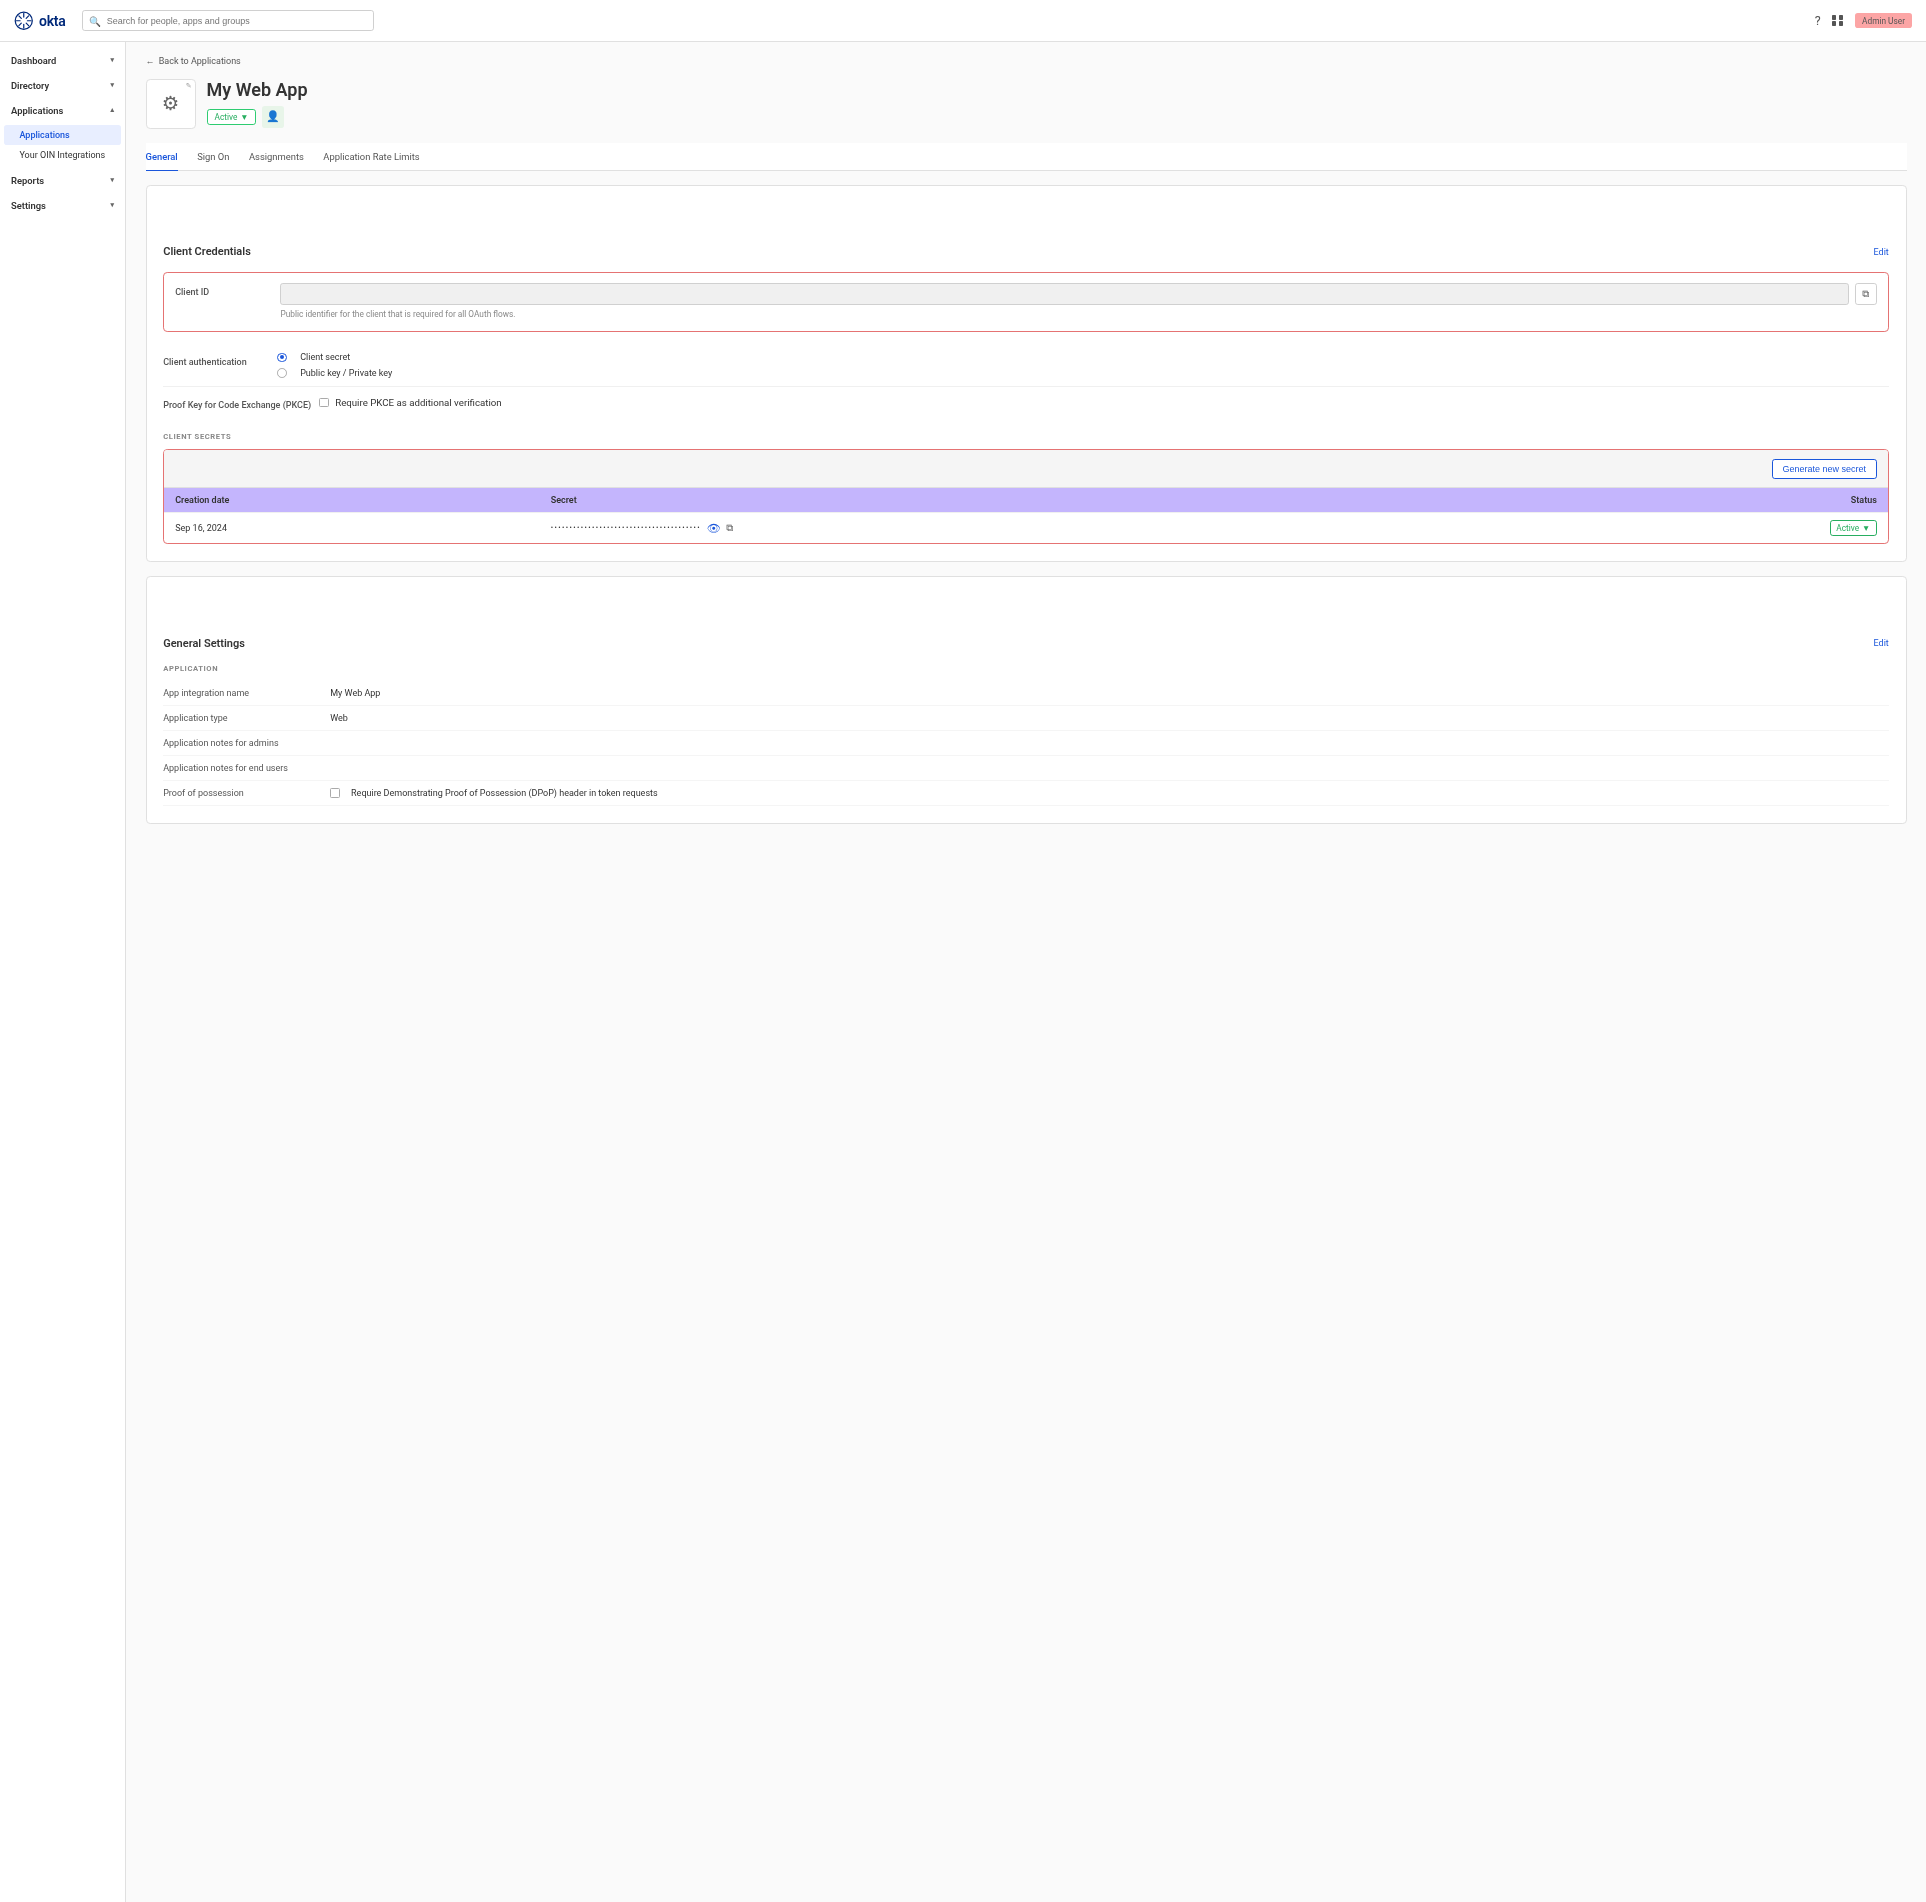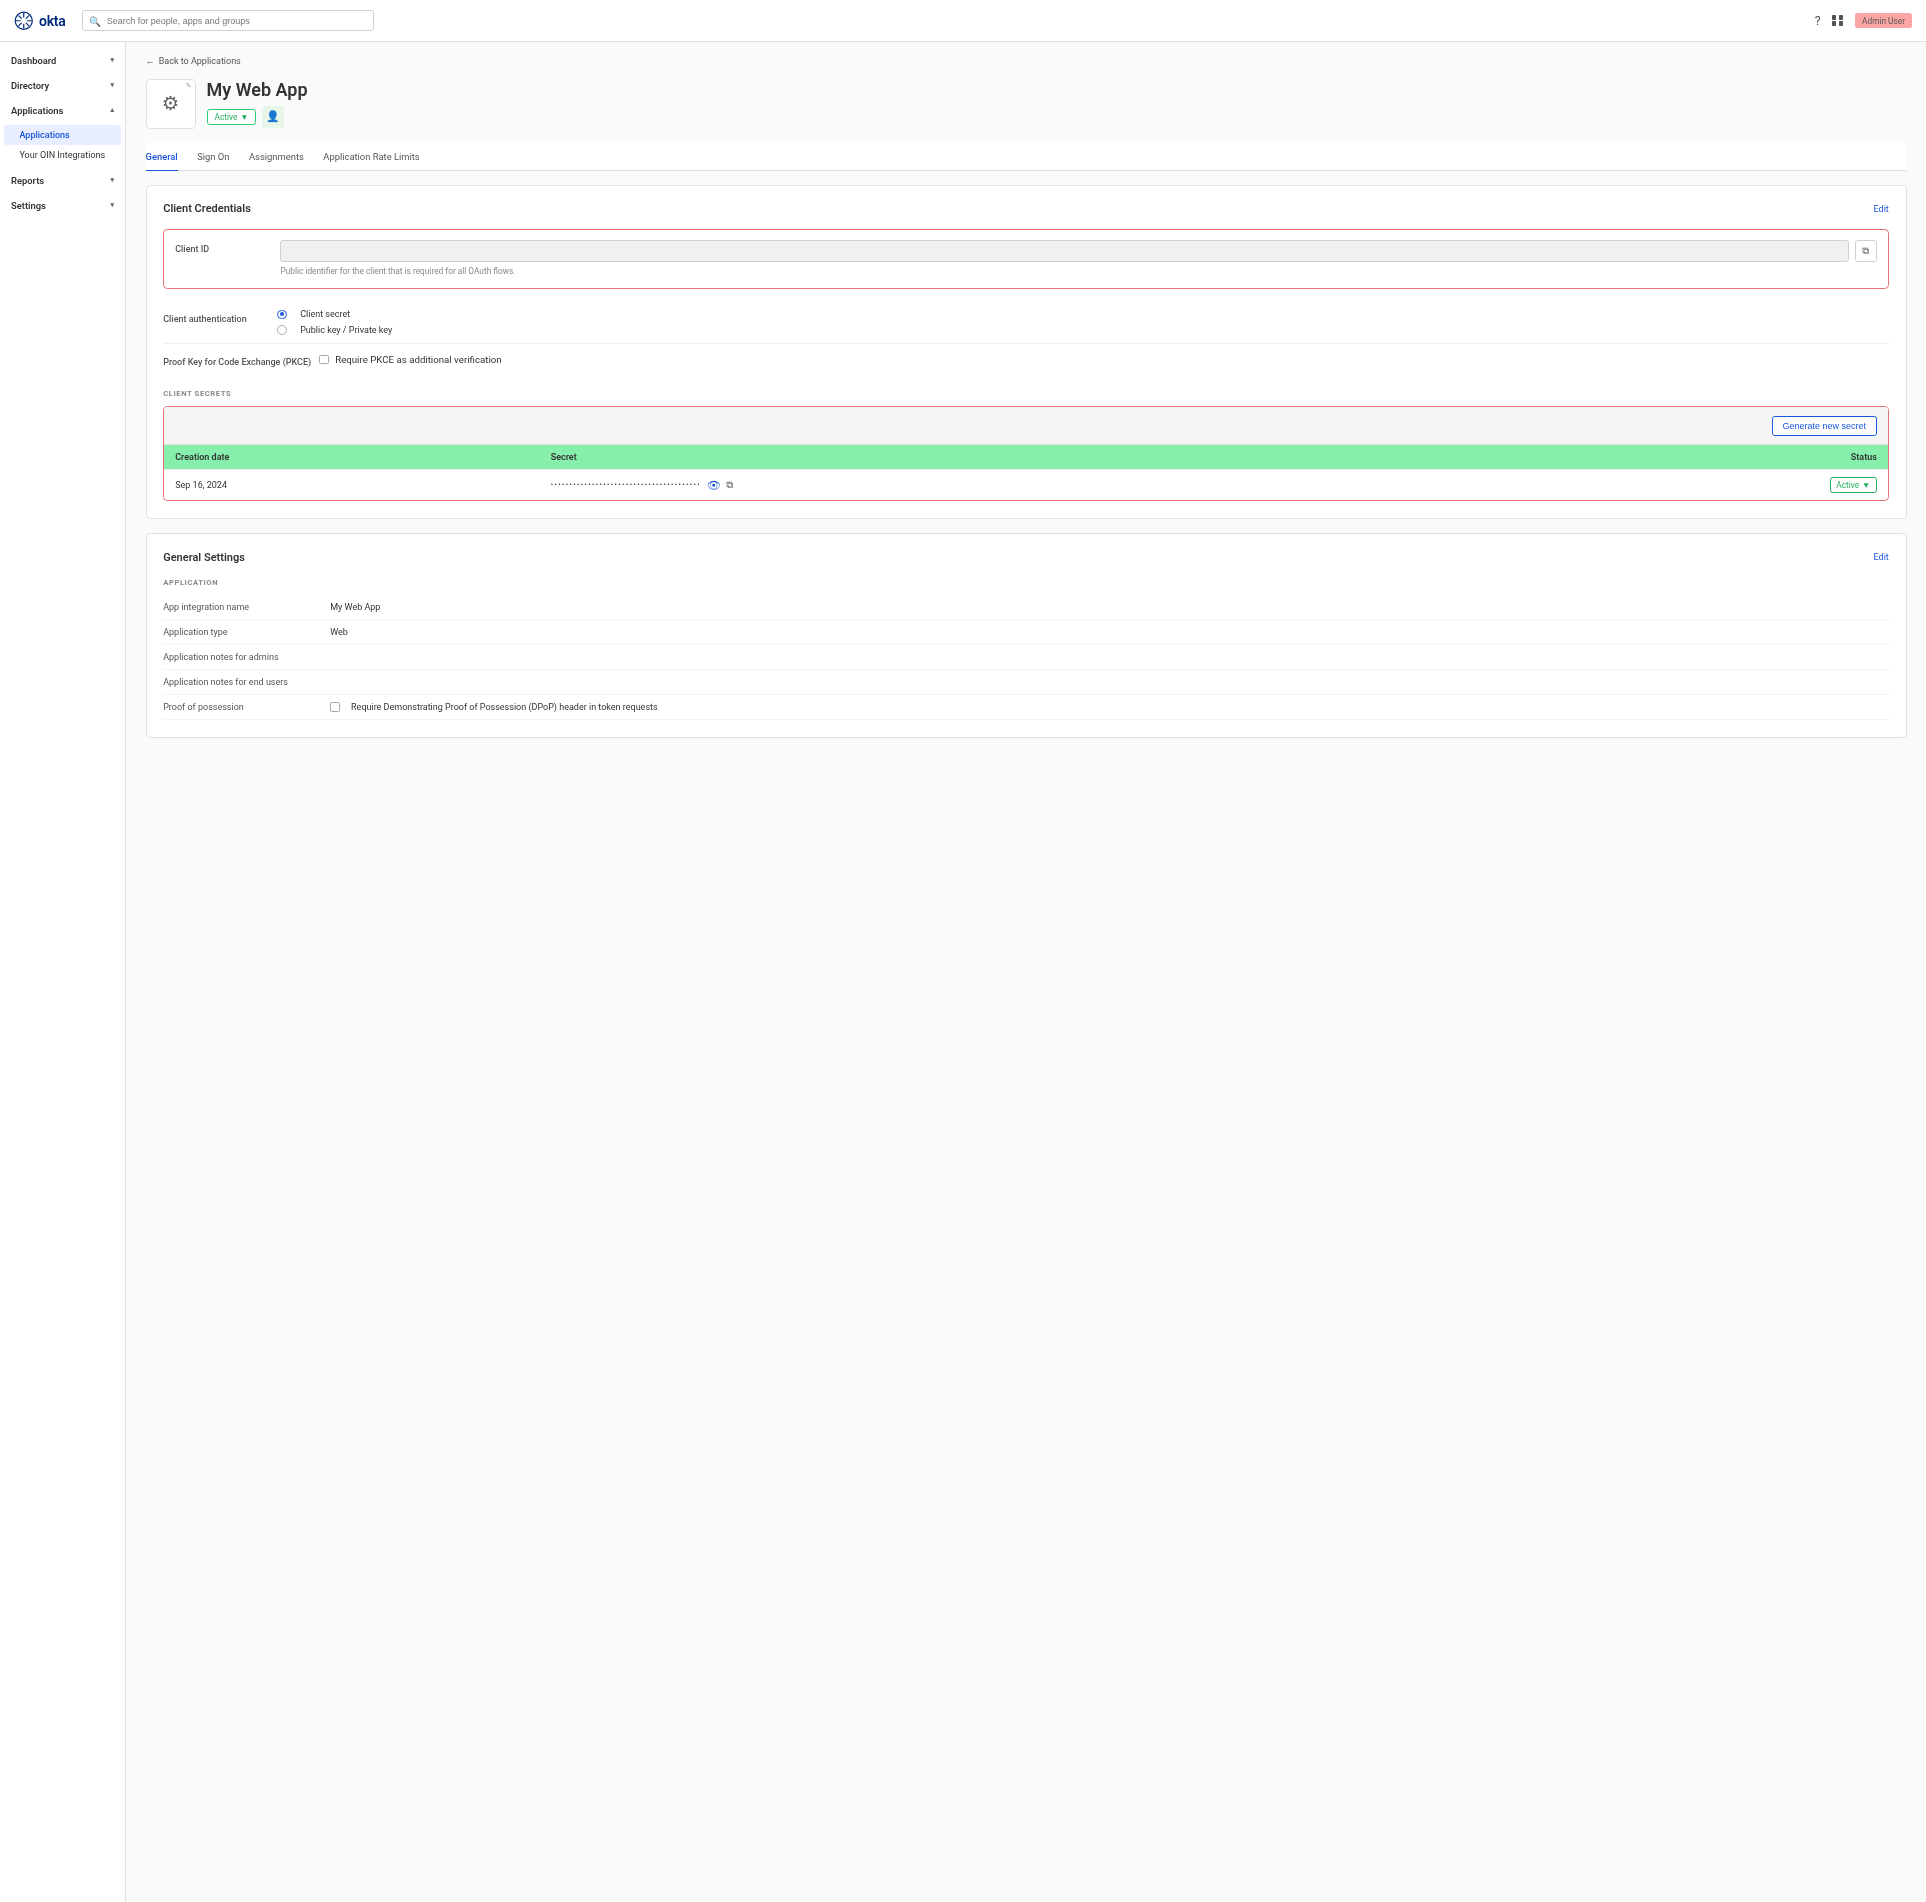--- a/index.html
+++ b/index.html
@@ -46,21 +46,21 @@
     .badge-active { background: #fff; border: 0.7px solid #2ecc71; color: #27ae60; font-size: 8.3px; padding: 2.1px 7px; border-radius: 2.8px; display: flex; align-items: center; gap: 2.8px; cursor: pointer; }
     .badge-icon { width: 22px; height: 22px; background: #e8f5e9; border-radius: 2.8px; display: flex; align-items: center; justify-content: center; cursor: pointer; }
 
     
     .tabs { display: flex; border-bottom: 1.4px solid #e0e0e0; margin-bottom: 14px; background: #fff; }
     .tab { padding: 8.3px 0; margin-right: 19.5px; font-size: 9.4px; cursor: pointer; color: #555; border-bottom: 1.4px solid transparent; margin-bottom: -1.4px; }
     .tab.active { color: #1a56db; border-bottom: 1.4px solid #1a56db; font-weight: 500; }
 
     
     .card { background: #fff; border: 0.7px solid #e0e0e0; border-radius: 4.2px; padding: 16.7px; margin-bottom: 14px; }
-    .card-header { display: flex; justify-content: space-between; align-items: center; margin-bottom: 14px; }
+    .card-header { display: flex; justify-content: space-between; align-items: center; margin-bottom: 14px; margin-top: 43px; }
     .card-title { font-size: 11px; font-weight: 600; color: #333; }
     .edit-link { color: #1a56db; font-size: 9px; cursor: pointer; }
 
     
     .field-group { border: 1px solid #e57373; border-radius: 4.2px; padding: 9.7px 11px; margin-bottom: 12.5px; background: #fff; }
     .field-row { display: flex; align-items: flex-start; gap: 8.3px; }
     .field-label { font-size: 9px; color: #555; min-width: 97px; padding-top: 4.2px; font-weight: 500; }
     .field-value { flex: 1; }
     .masked-input { width: 100%; display: flex; align-items: center; gap: 5.6px; }
     .masked-value { flex: 1; height: 22px; background: #f0f0f0; border-radius: 2.8px; border: 0.7px solid #d0d0d0; }
@@ -76,21 +76,21 @@
 
     .pkce-row { display: flex; align-items: center; gap: 8.3px; padding: 8.3px 0; }
     .checkbox-btn { width: 9.7px; height: 9.7px; border: 1.4px solid #aaa; border-radius: 1.4px; flex-shrink: 0; }
 
     
     .section-label { font-size: 7.6px; font-weight: 700; color: #888; letter-spacing: 0.6px; text-transform: uppercase; margin: 14px 0 8.3px 0; }
     .secrets-box { border: 1px solid #e57373; border-radius: 4.2px; overflow: hidden; }
     .secrets-toolbar { background: #f5f5f5; padding: 8.3px 11px; display: flex; justify-content: flex-end; border-bottom: 0.7px solid #e0e0e0; }
     .generate-btn { background: #fff; border: 0.7px solid #1a56db; color: #1a56db; padding: 4.2px 9.7px; border-radius: 2.8px; font-size: 9px; cursor: pointer; }
     .secrets-table { width: 100%; border-collapse: collapse; }
-    .secrets-table th { font-size: 9px; font-weight: 600; color: #333; padding: 7px 11px; text-align: left; background: #86efac; }
+    .secrets-table th { font-size: 9px; font-weight: 600; color: #333; padding: 7px 11px; text-align: left; background: #c4b5fd; }
     .secrets-table td { padding: 7px 11px; font-size: 9px; color: #333; border-top: 0.7px solid #f0f0f0; }
     .secret-dots { color: #333; letter-spacing: 1.4px; font-size: 7px; }
     .secret-actions { display: flex; align-items: center; gap: 5.6px; }
     .eye-btn { background: none; border: none; cursor: pointer; color: #1a56db; font-size: 11px; }
     .copy-btn-sm { background: none; border: none; cursor: pointer; color: #555; font-size: 9.7px; }
     .status-badge { background: #fff; border: 0.7px solid #27ae60; color: #27ae60; font-size: 8.3px; padding: 2.1px 5.6px; border-radius: 2.8px; display: flex; align-items: center; gap: 2.8px; cursor: pointer; }
 
     
     .settings-section-label { font-size: 7.6px; font-weight: 700; color: #888; letter-spacing: 0.6px; text-transform: uppercase; margin: 11px 0 8.3px 0; }
     .settings-row { display: flex; align-items: flex-start; padding: 7px 0; border-bottom: 0.7px solid #f5f5f5; }

